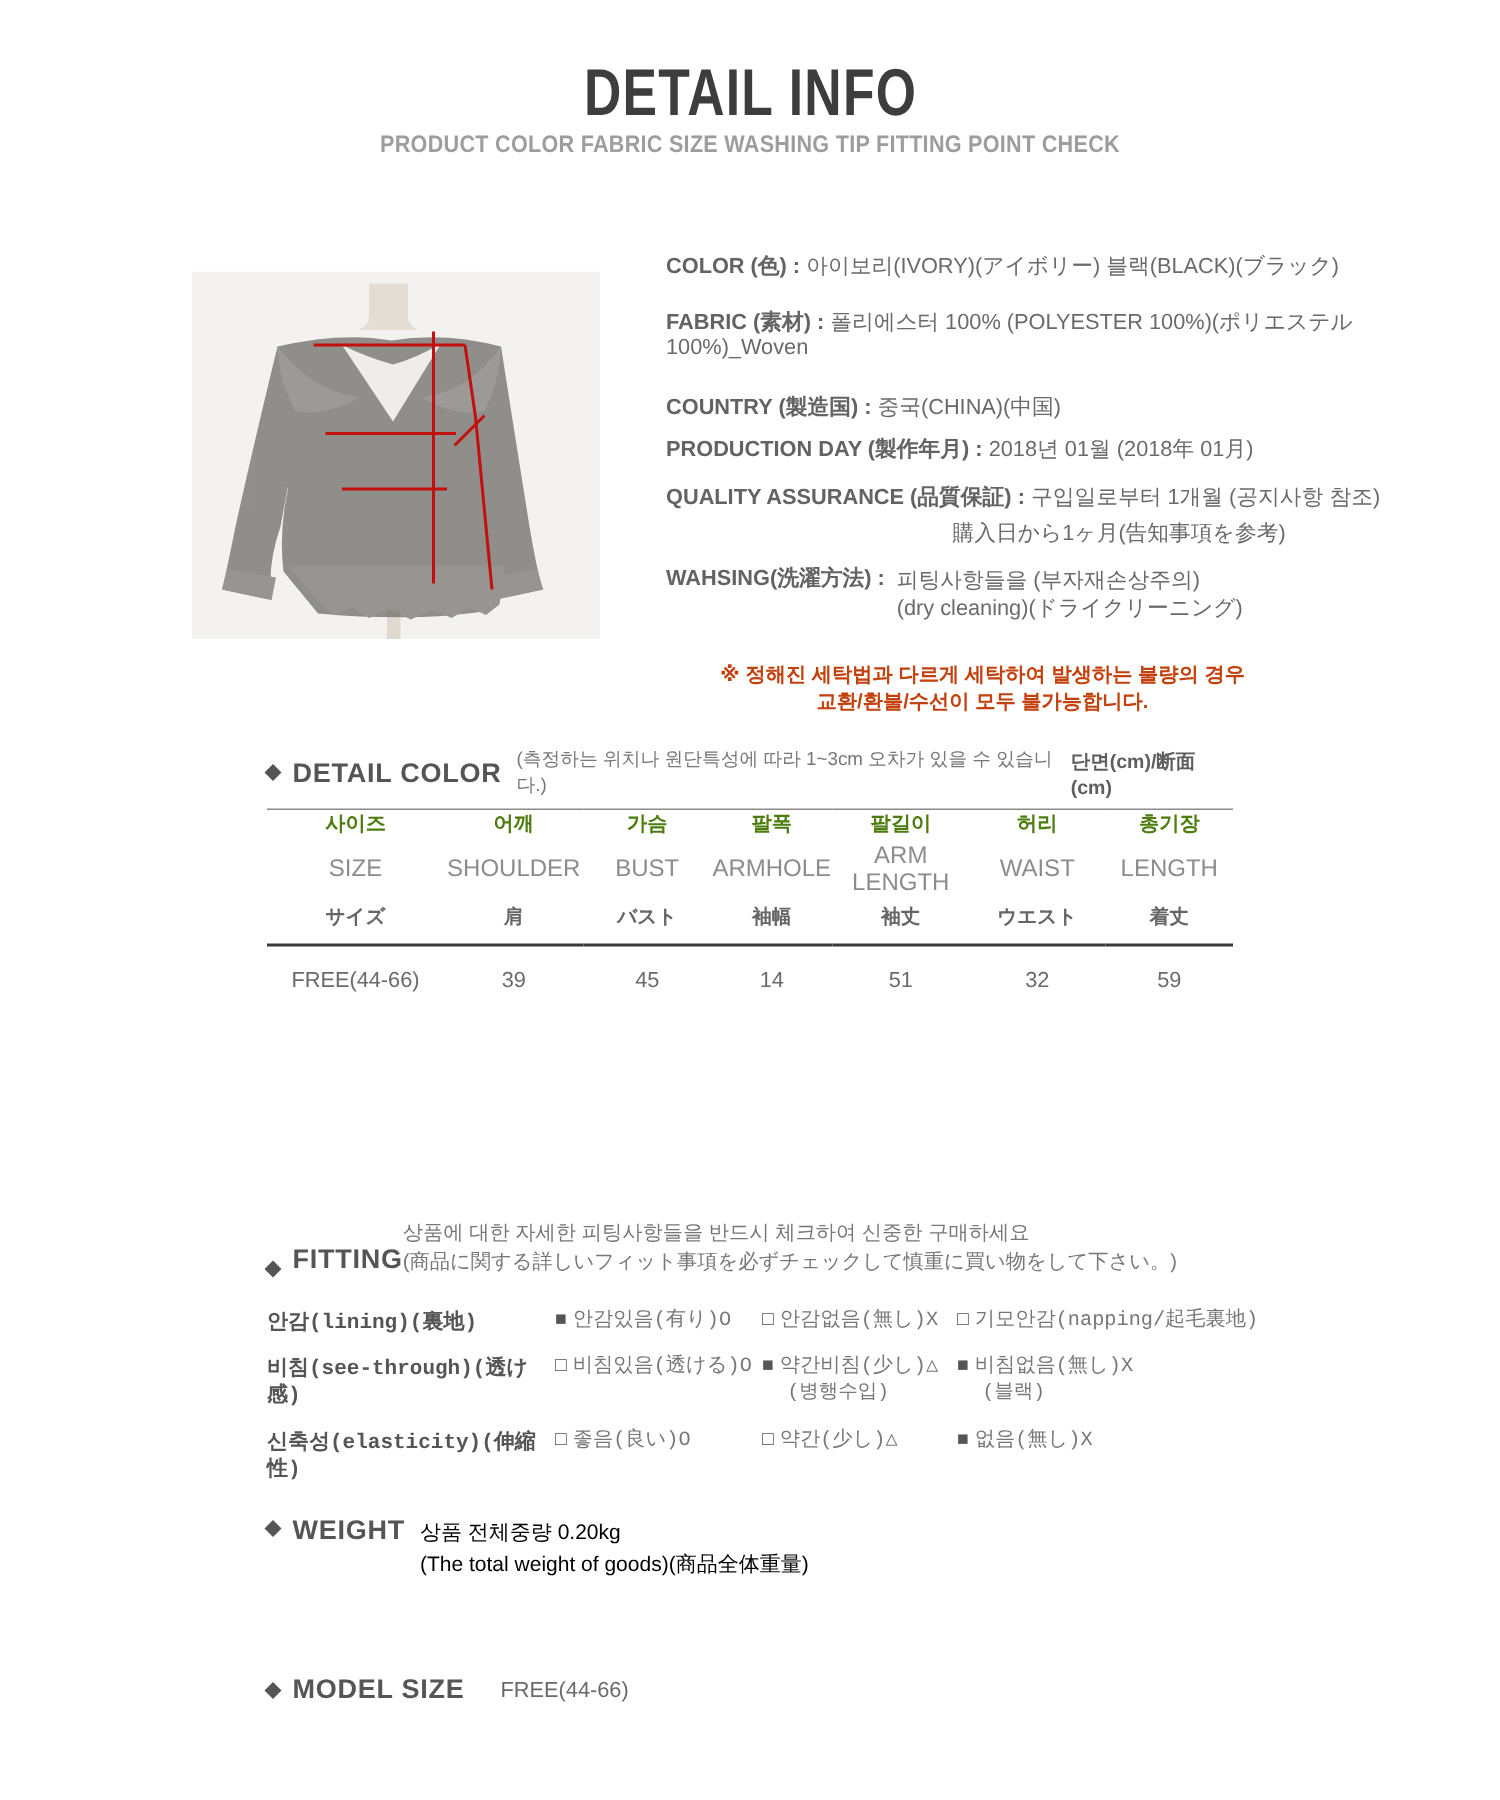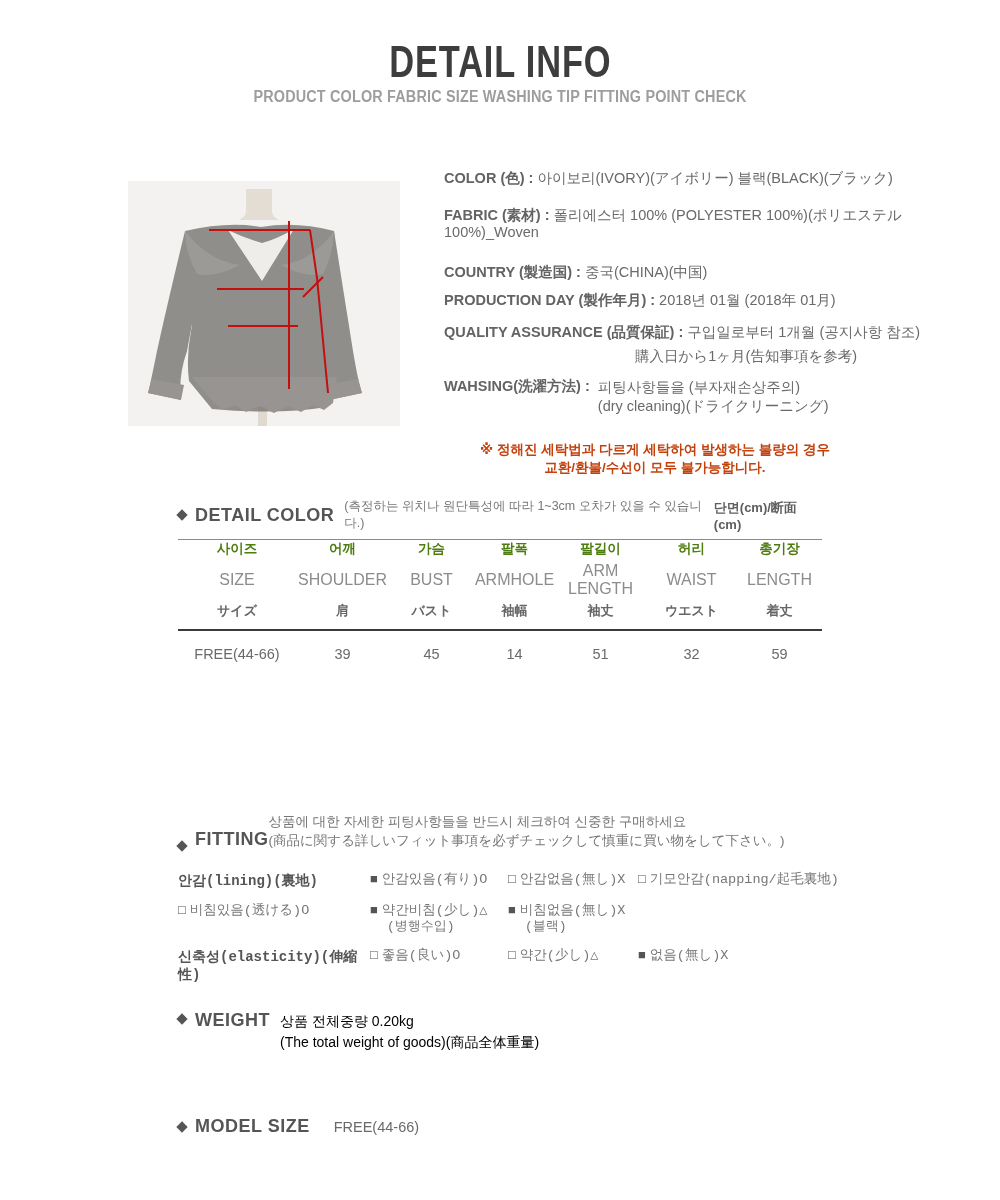--- a/index.html
+++ b/index.html
@@ -222,20 +222,21 @@
           <span class="box">■</span><span>안감있음(有り)O</span>
         </div>
         <div class="fit-opt">
           <span class="box">□</span><span>안감없음(無し)X</span>
         </div>
         <div class="fit-opt">
           <span class="box">□</span><span>기모안감(napping/起毛裏地)</span>
         </div>
       </div>
       <div class="fit-row">
+        <div class="fit-label">비침(see-through)(透け感)</div>
         <div class="fit-opt">
           <span class="box">□</span><span>비침있음(透ける)O</span>
         </div>
         <div class="fit-opt">
           <span class="box">■</span><span>약간비침(少し)△</span>
           <div class="sub">(병행수입)</div>
         </div>
         <div class="fit-opt">
           <span class="box">■</span><span>비침없음(無し)X</span>
           <div class="sub">(블랙)</div>

